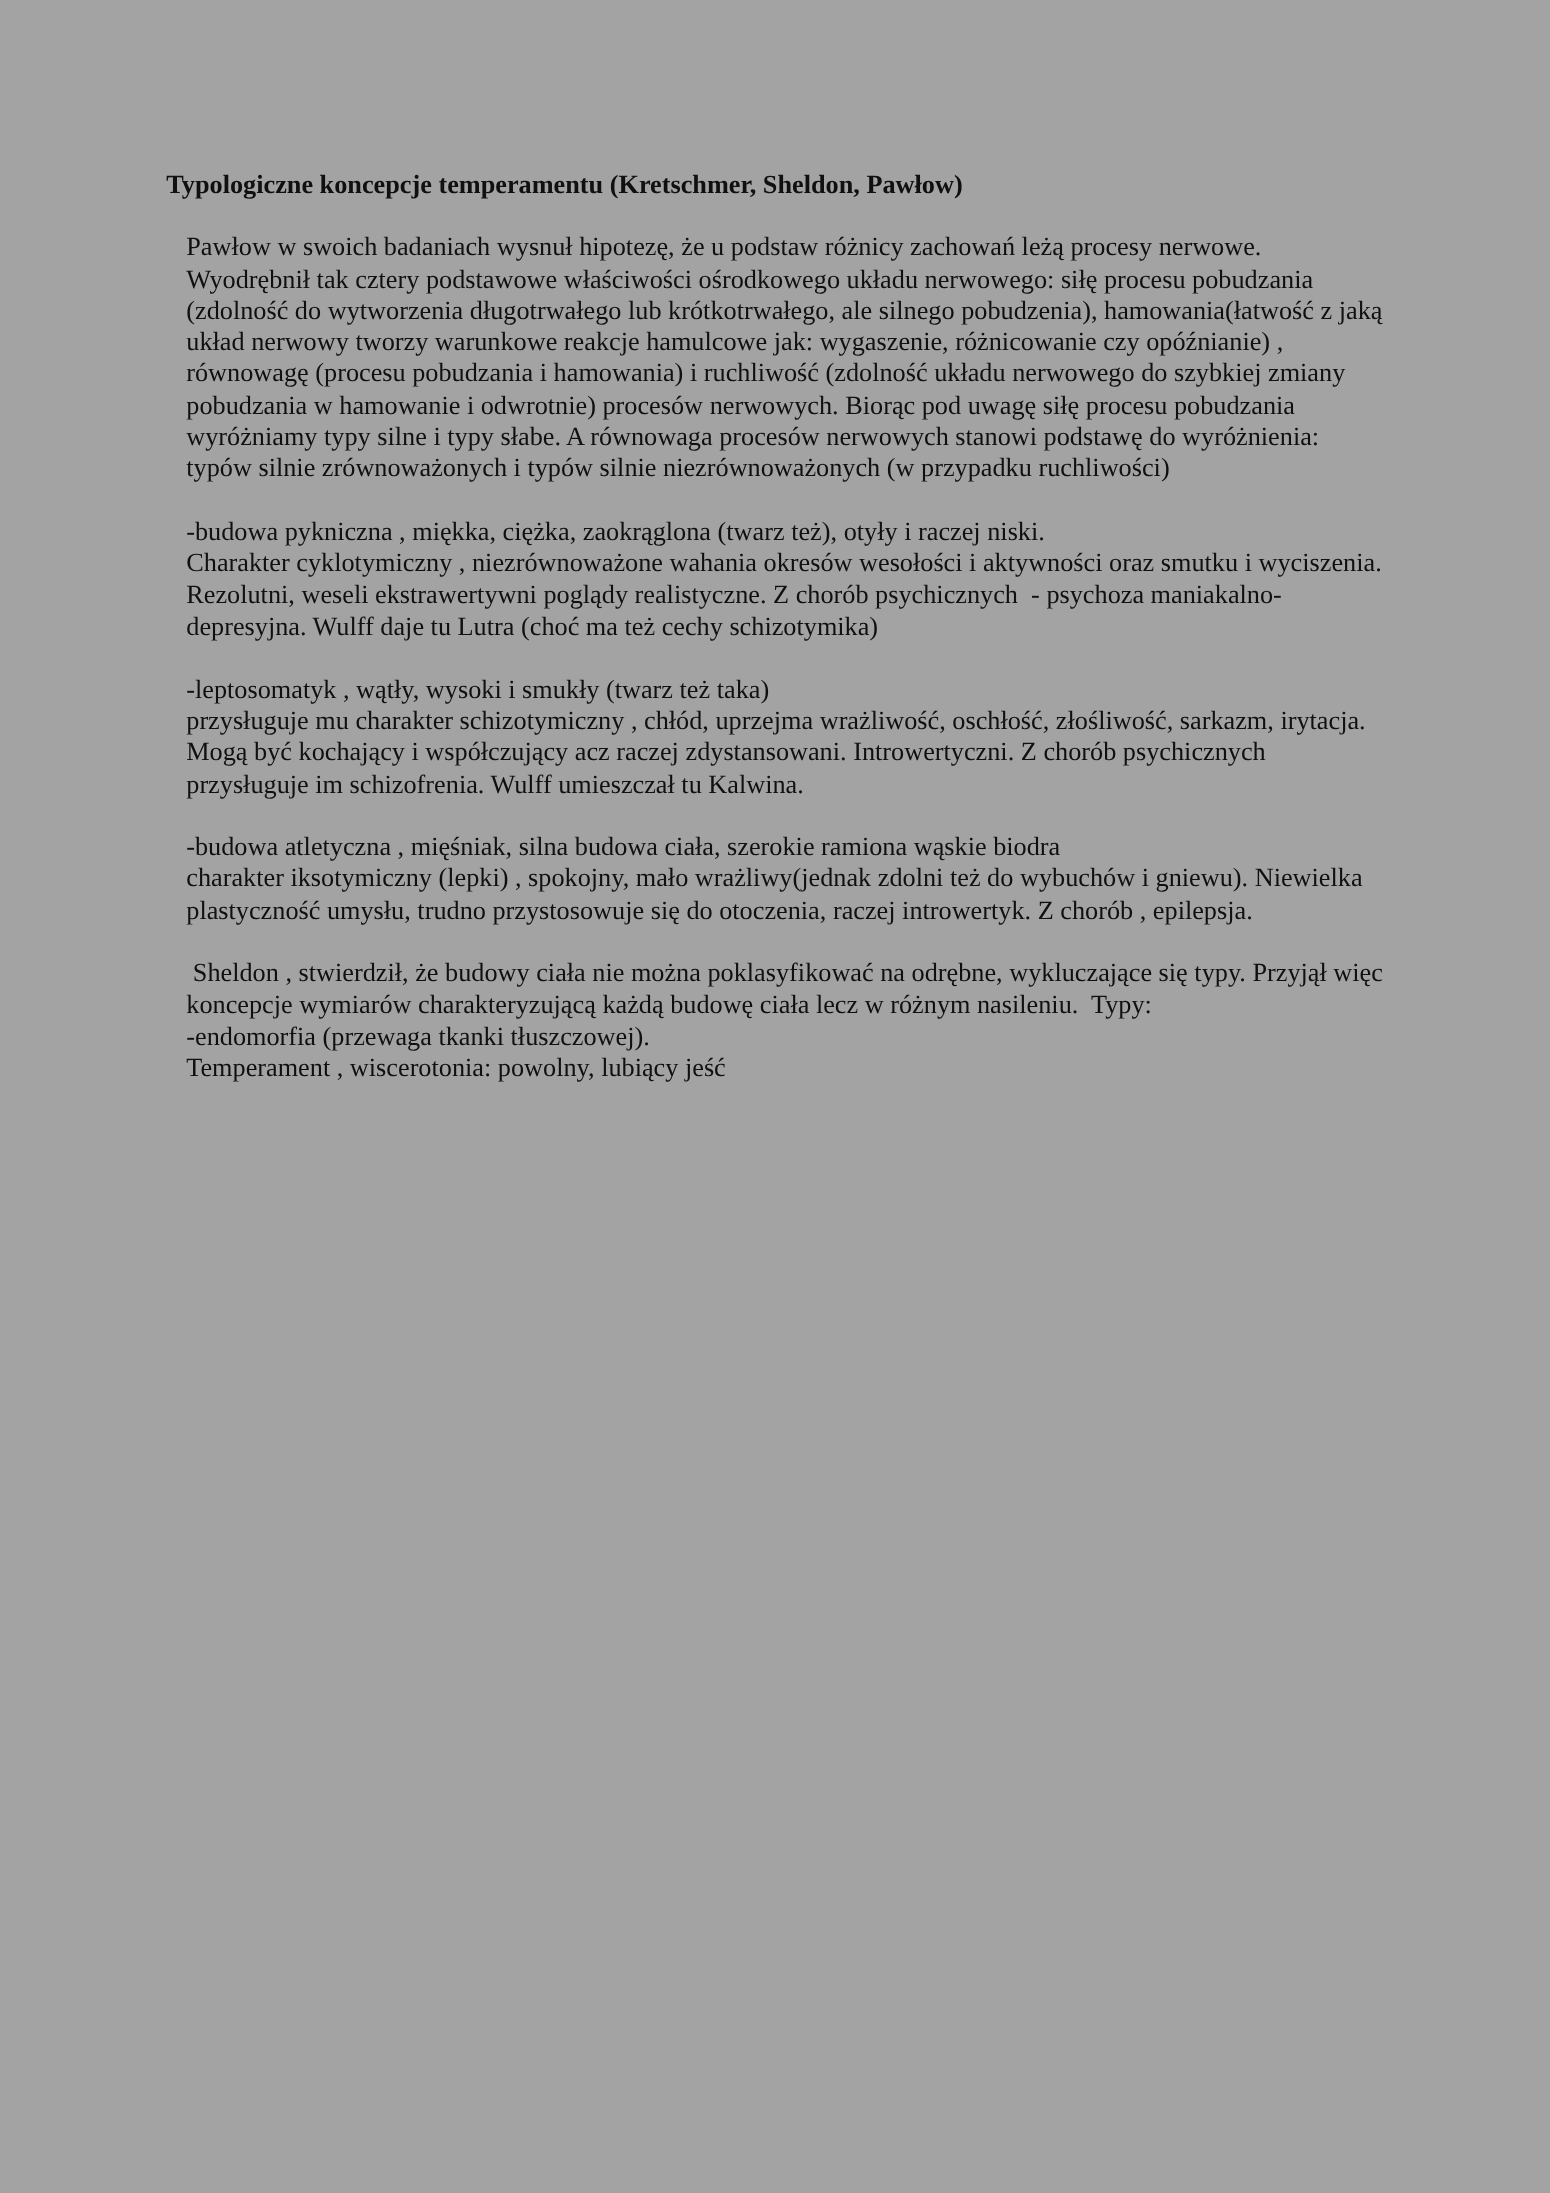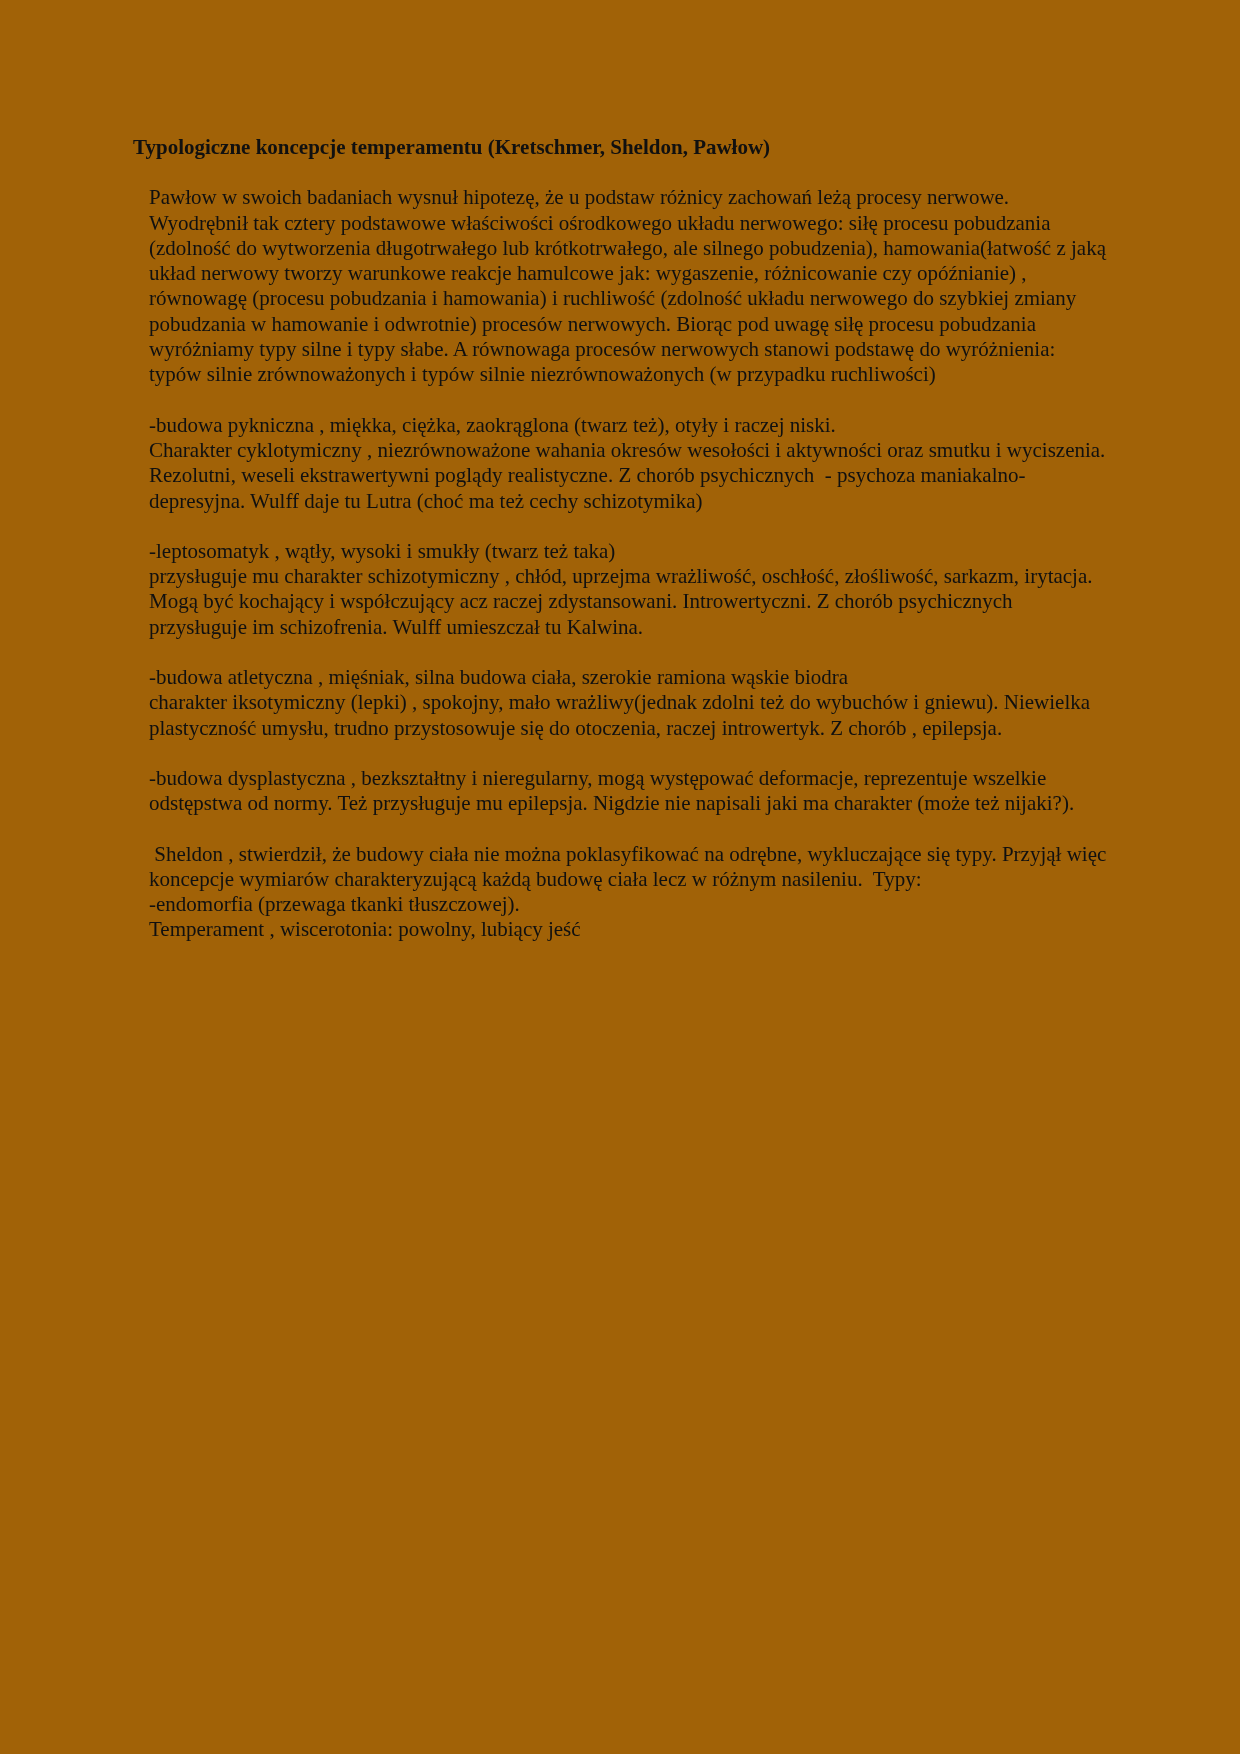--- a/index.html
+++ b/index.html
@@ -4,21 +4,21 @@
 <style>
   html, body {
     margin: 0;
     padding: 0;
     background: #ffffff;
   }
   .page {
     position: relative;
     width: 1240px;
     height: 1754px;
-    background: #a16207;
+    background: #a3a3a3;
     box-sizing: border-box;
     padding: 135px 133px 0 133px;
     font-family: "Liberation Serif", "DejaVu Serif", serif;
     font-size: 21px;
     line-height: 25.3px;
     color: #101010;
     overflow: hidden;
   }
   .doc-title {
     font-size: 21px;
@@ -43,20 +43,19 @@
 
   <p class="doc-paragraph">-budowa pykniczna , miękka, ciężka, zaokrąglona (twarz też), otyły i raczej niski.
 Charakter cyklotymiczny , niezrównoważone wahania okresów wesołości i aktywności oraz smutku i wyciszenia. Rezolutni, weseli ekstrawertywni poglądy realistyczne. Z chorób psychicznych  - psychoza maniakalno-depresyjna. Wulff daje tu Lutra (choć ma też cechy schizotymika)</p>
 
   <p class="doc-paragraph">-leptosomatyk , wątły, wysoki i smukły (twarz też taka)
 przysługuje mu charakter schizotymiczny , chłód, uprzejma wrażliwość, oschłość, złośliwość, sarkazm, irytacja. Mogą być kochający i współczujący acz raczej zdystansowani. Introwertyczni. Z chorób psychicznych przysługuje im schizofrenia. Wulff umieszczał tu Kalwina.</p>
 
   <p class="doc-paragraph">-budowa atletyczna , mięśniak, silna budowa ciała, szerokie ramiona wąskie biodra
 charakter iksotymiczny (lepki) , spokojny, mało wrażliwy(jednak zdolni też do wybuchów i gniewu). Niewielka plastyczność umysłu, trudno przystosowuje się do otoczenia, raczej introwertyk. Z chorób , epilepsja.</p>
 
-  <p class="doc-paragraph">-budowa dysplastyczna , bezkształtny i nieregularny, mogą występować deformacje, reprezentuje wszelkie odstępstwa od normy. Też przysługuje mu epilepsja. Nigdzie nie napisali jaki ma charakter (może też nijaki?).</p>
 
 
   <p class="doc-paragraph"> Sheldon , stwierdził, że budowy ciała nie można poklasyfikować na odrębne, wykluczające się typy. Przyjął więc koncepcje wymiarów charakteryzującą każdą budowę ciała lecz w różnym nasileniu.  Typy:
 -endomorfia (przewaga tkanki tłuszczowej).
 Temperament , wiscerotonia: powolny, lubiący jeść</p>
 
 </div>
 
 </body></html>

